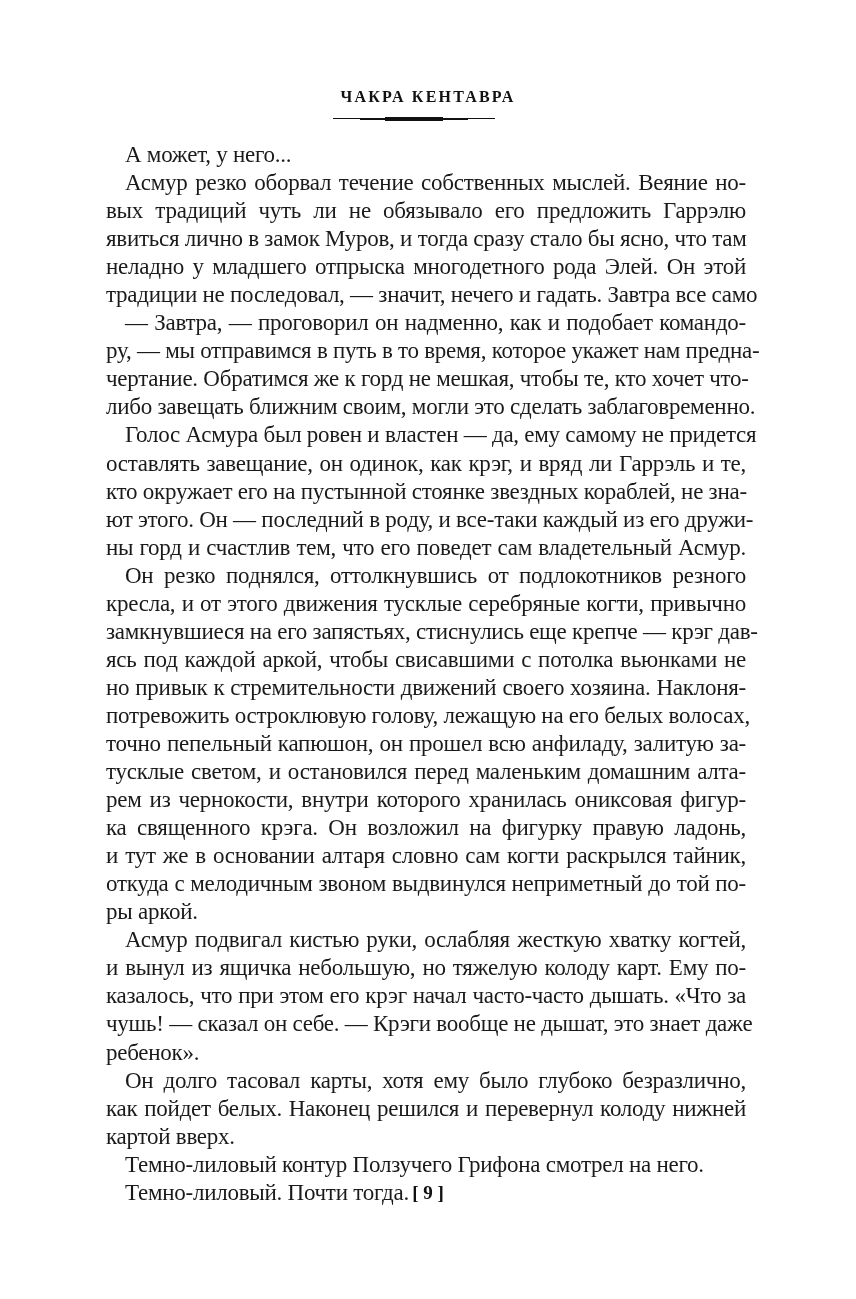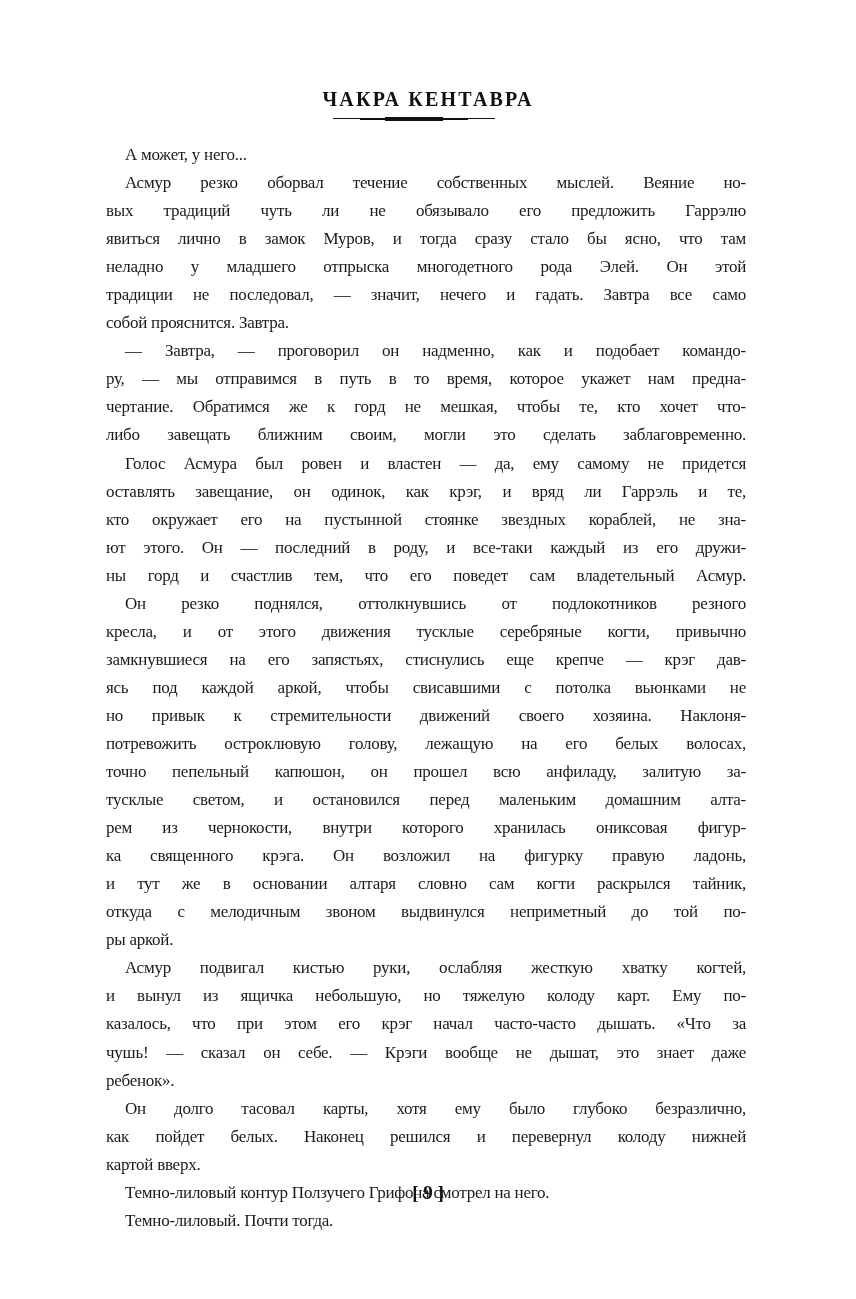--- a/index.html
+++ b/index.html
@@ -16,21 +16,21 @@
       font-family: "Liberation Serif", "DejaVu Serif", serif;
     }
     .running-head {
       position: absolute;
       top: 88px;
       left: 0;
       width: 856px;
       text-align: center;
       font-family: "Liberation Serif", serif;
       font-weight: bold;
-      font-size: 20px;
+      font-size: 16px;
       letter-spacing: 2.2px;
       color: #111;
     }
     .ornament {
       position: absolute;
       top: 117px;
       left: 333px;
       width: 162px;
       height: 4px;
     }
@@ -60,21 +60,21 @@
     }
     .text-block {
       position: absolute;
       top: 141px;
       left: 106px;
       width: 640px;
     }
     .line {
       height: 28.05px;
       line-height: 28.05px;
-      font-size: 17px;
+      font-size: 23px;
       white-space: nowrap;
       text-align: justify;
       text-align-last: justify;
       letter-spacing: -0.25px;
     }
     .line.indent {
       padding-left: 19px;
     }
     .line.last {
       text-align-last: left;
@@ -100,21 +100,20 @@
   <div class="thick"></div>
 </div>
 
 <div class="text-block" id="text-block">
     <div class="line indent last">А может, у него...</div>
     <div class="line indent">Асмур резко оборвал течение собственных мыслей. Веяние но-</div>
     <div class="line">вых традиций чуть ли не обязывало его предложить Гаррэлю</div>
     <div class="line">явиться лично в замок Муров, и тогда сразу стало бы ясно, что там</div>
     <div class="line">неладно у младшего отпрыска многодетного рода Элей. Он этой</div>
     <div class="line">традиции не последовал, — значит, нечего и гадать. Завтра все само</div>
-    <div class="line last">собой прояснится. Завтра.</div>
     <div class="line indent">— Завтра, — проговорил он надменно, как и подобает командо-</div>
     <div class="line">ру, — мы отправимся в путь в то время, которое укажет нам предна-</div>
     <div class="line">чертание. Обратимся же к горд не мешкая, чтобы те, кто хочет что-</div>
     <div class="line">либо завещать ближним своим, могли это сделать заблаговременно.</div>
     <div class="line indent">Голос Асмура был ровен и властен — да, ему самому не придется</div>
     <div class="line">оставлять завещание, он одинок, как крэг, и вряд ли Гаррэль и те,</div>
     <div class="line">кто окружает его на пустынной стоянке звездных кораблей, не зна-</div>
     <div class="line">ют этого. Он — последний в роду, и все-таки каждый из его дружи-</div>
     <div class="line">ны горд и счастлив тем, что его поведет сам владетельный Асмур.</div>
     <div class="line indent">Он резко поднялся, оттолкнувшись от подлокотников резного</div>

